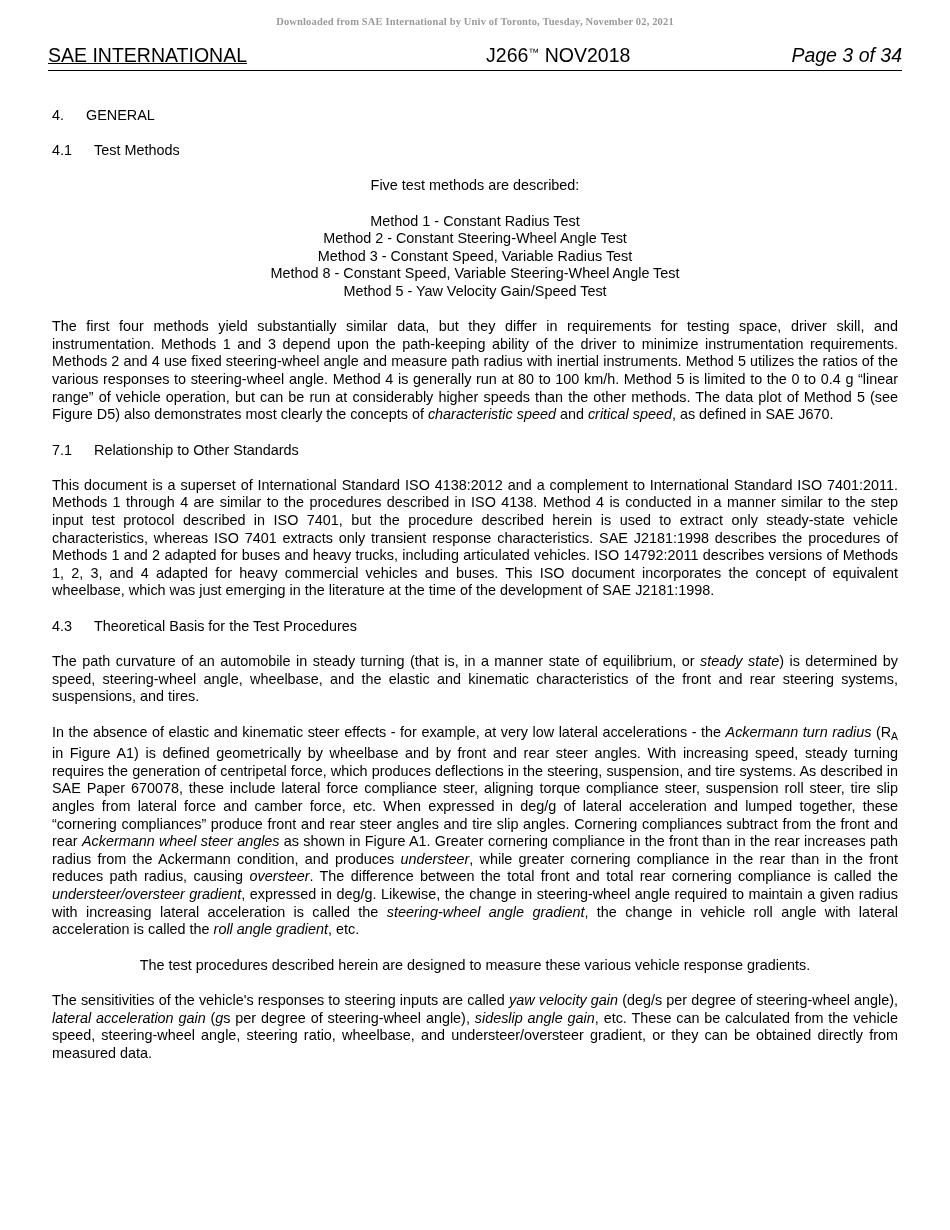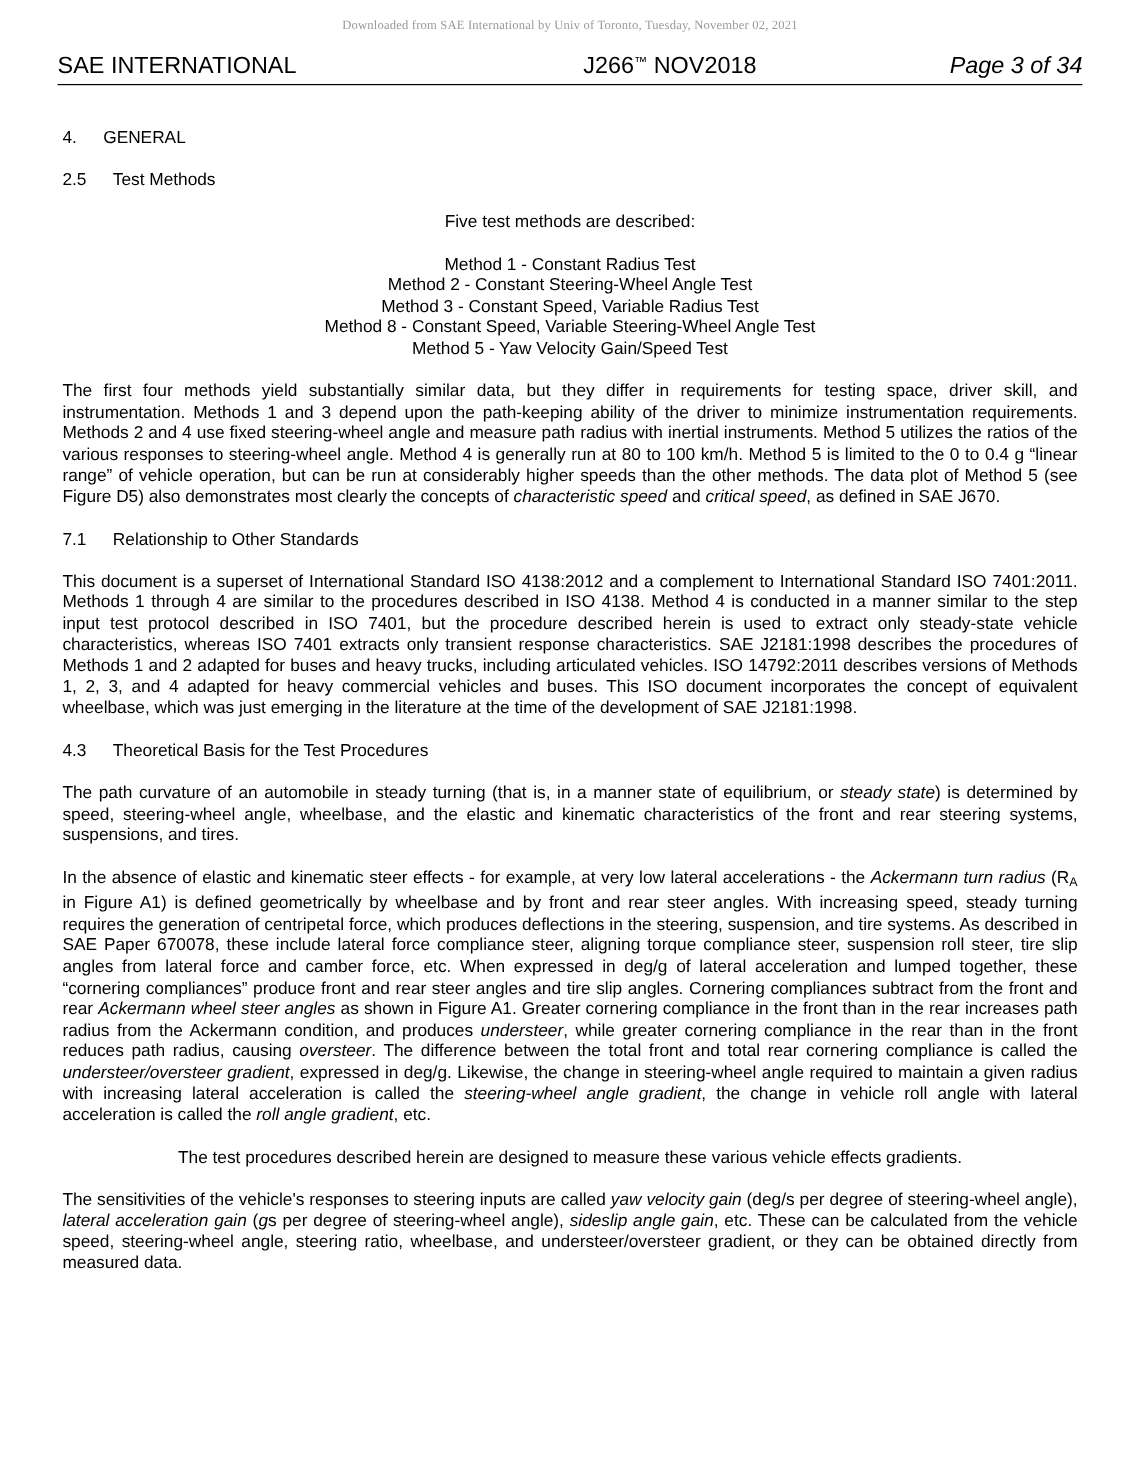--- a/index.html
+++ b/index.html
@@ -25,37 +25,38 @@
     position: absolute;
     top: 16px;
     left: 0;
     width: 950px;
     text-align: center;
     font-family: "Liberation Serif", serif;
     font-size: 10.5px;
     color: #9a9a9a;
     letter-spacing: 0.15px;
     white-space: nowrap;
+    font-weight: bold;
   }
 
   
   .page-header {
     position: absolute;
     top: 44px;
     left: 48px;
     width: 854px;
     display: flex;
     align-items: baseline;
     justify-content: space-between;
     border-bottom: 1.6px solid #000;
     padding-bottom: 4px;
     font-size: 19.5px;
     line-height: 1.15;
   }
-  .page-header .hdr-left   { flex: 0 0 auto; }
+  .page-header .hdr-left   { flex: 0 0 auto; text-decoration: underline; }
   .page-header .hdr-center { flex: 0 0 auto; margin-left: 78px; }
   .page-header .hdr-right  { flex: 0 0 auto; font-style: italic; }
   .tm {
     font-size: 11px;
     vertical-align: 0.55em;
     letter-spacing: 0;
   }
 
   
   .content {
@@ -118,21 +119,21 @@
     <span class="hdr-center"><span>J266</span><span class="tm">™</span><span> NOV2018</span></span>
     <span class="hdr-right">Page 3 of 34</span>
   </div>
 
   <div class="content">
 
     <p class="clause-title"><span class="sec-num-1">4.</span><span>GENERAL</span></p>
 
     <div class="gap-sm"></div>
 
-    <p class="clause-title"><span class="sec-num-2">2.5</span><span>Test Methods</span></p>
+    <p class="clause-title"><span class="sec-num-2">4.1</span><span>Test Methods</span></p>
 
     <div class="gap-sm"></div>
 
     <p class="para noj">Five test methods are described:</p>
 
     <div class="gap-sm"></div>
 
     <ul class="method-list">
       <li>Method 1 - Constant Radius Test</li>
       <li>Method 2 - Constant Steering-Wheel Angle Test</li>
@@ -160,20 +161,20 @@
     <div class="gap-sm"></div>
 
     <p class="para"><span>The path curvature of an automobile in steady turning (that is, in a manner state of equilibrium, or </span><i>steady state</i><span>) is determined by speed, steering-wheel angle, wheelbase, and the elastic and kinematic characteristics of the front and rear steering systems, suspensions, and tires.</span></p>
 
     <div class="gap-md"></div>
 
     <p class="para"><span>In the absence of elastic and kinematic steer effects - for example, at very low lateral accelerations - the </span><i>Ackermann turn radius</i><span> (R</span><sub>A</sub><span> in Figure A1) is defined geometrically by wheelbase and by front and rear steer angles. With increasing speed, steady turning requires the generation of centripetal force, which produces deflections in the steering, suspension, and tire systems. As described in SAE Paper 670078, these include lateral force compliance steer, aligning torque compliance steer, suspension roll steer, tire slip angles from lateral force and camber force, etc. When expressed in deg/g of lateral acceleration and lumped together, these “cornering compliances” produce front and rear steer angles and tire slip angles. Cornering compliances subtract from the front and rear </span><i>Ackermann wheel steer angles</i><span> as shown in Figure A1. Greater cornering compliance in the front than in the rear increases path radius from the Ackermann condition, and produces </span><i>understeer</i><span>, while greater cornering compliance in the rear than in the front reduces path radius, causing </span><i>oversteer</i><span>. The difference between the total front and total rear cornering compliance is called the </span><i>understeer/oversteer gradient</i><span>, expressed in deg/g. Likewise, the change in steering-wheel angle required to maintain a given radius with increasing lateral acceleration is called the </span><i>steering-wheel angle gradient</i><span>, the change in vehicle roll angle with lateral acceleration is called the </span><i>roll angle gradient</i><span>, etc.</span></p>
 
     <div class="gap-md"></div>
 
-    <p class="para noj">The test procedures described herein are designed to measure these various vehicle effects gradients.</p>
+    <p class="para noj">The test procedures described herein are designed to measure these various vehicle response gradients.</p>
 
     <div class="gap-md"></div>
 
     <p class="para"><span>The sensitivities of the vehicle's responses to steering inputs are called </span><i>yaw velocity gain</i><span> (deg/s per degree of steering-wheel angle), </span><i>lateral acceleration gain</i><span> (</span><i>g</i><span>s per degree of steering-wheel angle), </span><i>sideslip angle gain</i><span>, etc. These can be calculated from the vehicle speed, steering-wheel angle, steering ratio, wheelbase, and understeer/oversteer gradient, or they can be obtained directly from measured data.</span></p>
 
   </div>
 </div>
 
 </body></html>

